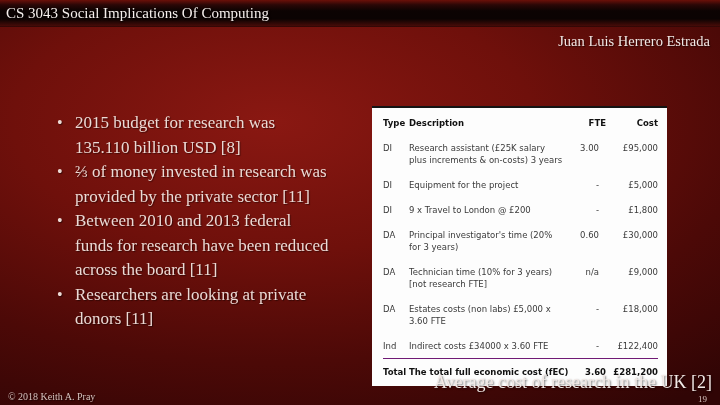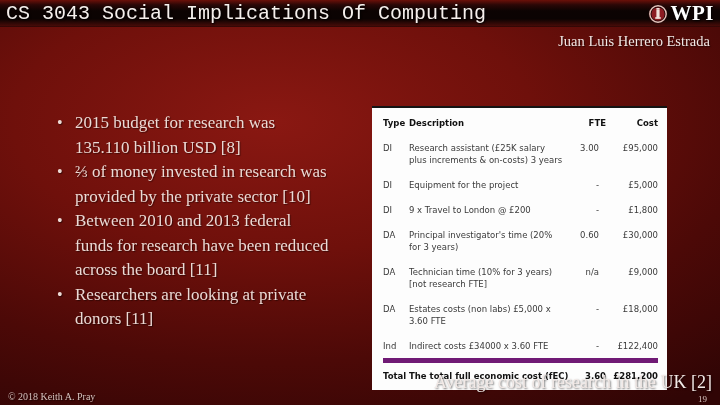--- a/index.html
+++ b/index.html
@@ -8,21 +8,21 @@
     font-family:"Liberation Serif","DejaVu Serif",serif;
     background:radial-gradient(ellipse 95% 85% at 38% 30%, #8a1812 0%, #6f100b 38%, #4c0907 70%, #300505 100%);
   }
   
   .top-bar{
     position:absolute;top:0;left:0;right:0;height:27px;
     background:linear-gradient(180deg,#6b1009 0%,#2a0706 18%,#0c0302 40%,#0b0302 70%,#460b08 96%,#230504 100%);
     display:flex;align-items:center;justify-content:space-between;
     padding:0 6px;box-sizing:border-box;
   }
-  .course{color:#f5efec;font-size:20px;text-shadow:1px 1px 2px #000;white-space:nowrap;font-family:Liberation Mono, monospace;}
+  .course{color:#f5efec;font-size:15px;text-shadow:1px 1px 2px #000;white-space:nowrap;}
   .logo{display:flex;align-items:center;gap:3px;}
   .logo-text{color:#ffffff;font-size:21px;font-weight:bold;letter-spacing:.5px;line-height:1;text-shadow:1px 1px 2px #000;}
   
   .author{position:absolute;top:33px;right:10px;color:#f2e8e5;font-size:14.5px;text-shadow:1px 1px 1px rgba(0,0,0,.55);}
   .title{
     position:absolute;left:42px;top:54px;margin:0;color:#f4ebe8;font-size:19px;font-weight:normal;
     letter-spacing:.2px;text-shadow:1px 1px 2px rgba(0,0,0,.55);white-space:nowrap;
   }
   
   .bullets{
@@ -39,55 +39,44 @@
     font-family:"DejaVu Sans","Liberation Sans",sans-serif;
     font-size:8.5px;color:#3a3a3a;
   }
   .tr{display:table-row;}
   .td{display:table-cell;vertical-align:top;padding:7px 0 6px;line-height:12px;}
   .c-type{width:26px;}
   .c-desc{padding-right:6px;margin-left:48px;}
   .c-fte{width:30px;text-align:right;padding-right:7px;white-space:nowrap;}
   .c-cost{width:52px;text-align:right;white-space:nowrap;}
   .thead .td{font-weight:bold;color:#111;padding:8px 0 6px;}
-  .total-row .td{font-weight:bold;color:#111;border-top:5px solid #701a75;padding:7px 0 4px;}
+  .total-row .td{font-weight:bold;color:#111;border-top:1px solid #701a75;padding:7px 0 4px;}
   
   .caption{
     position:absolute;right:8px;top:372px;color:#f2e9e6;font-size:18px;
     text-shadow:1px 1px 2px rgba(0,0,0,.55);white-space:nowrap;
   }
   .copyright{position:absolute;left:8px;bottom:3px;color:#d6c3bf;font-size:10px;text-shadow:1px 1px 1px rgba(0,0,0,.5);}
   .page-number{position:absolute;right:13px;bottom:1px;color:#d6c3bf;font-size:9px;}
 </style>
 </head>
 <body>
 
 <div class="slide">
 
   <div class="top-bar">
     <span class="course">CS 3043 Social Implications Of Computing</span>
-    <span class="logo">
-      <svg width="20" height="20" viewBox="0 0 20 20">
-        <circle cx="10" cy="10" r="9.6" fill="#230808"></circle>
-        <circle cx="10" cy="10" r="8.2" fill="none" stroke="#e6c4bc" stroke-width="1.4"></circle>
-        <circle cx="10" cy="10" r="6.6" fill="#8c1c22"></circle>
-        <rect x="8.4" y="5.2" width="3.2" height="9.2" fill="#f0e0da"></rect>
-        <rect x="7.2" y="13.2" width="5.6" height="1.6" fill="#f0e0da"></rect>
-        <rect x="8.4" y="4" width="3.2" height="1" fill="#f0e0da"></rect>
-      </svg>
-      <span class="logo-text">WPI</span>
-    </span>
   </div>
 
   <div class="author">Juan Luis Herrero Estrada</div>
 
 
   <ul class="bullets">
       <li>2015 budget for research was 135.110 billion USD [8]</li>
-      <li>⅔ of money invested in research was provided by the private sector [10]</li>
+      <li>⅔ of money invested in research was provided by the private sector [11]</li>
       <li>Between 2010 and 2013 federal funds for research have been reduced across the board [11]</li>
       <li>Researchers are looking at private donors [11]</li>
     </ul>
 
   <div class="tbl">
       <div class="tr thead">
         <div class="td c-type">Type</div>
         <div class="td c-desc">Description</div>
         <div class="td c-fte">FTE</div>
         <div class="td c-cost">Cost</div>

